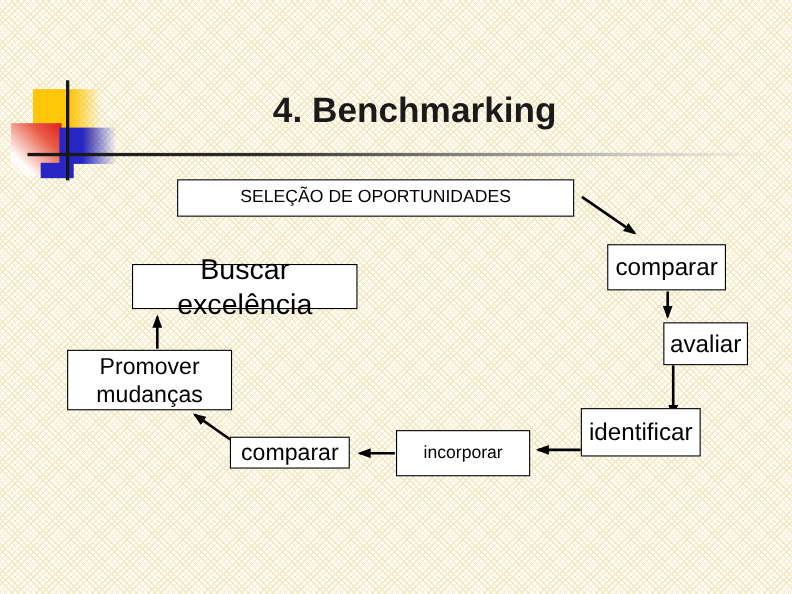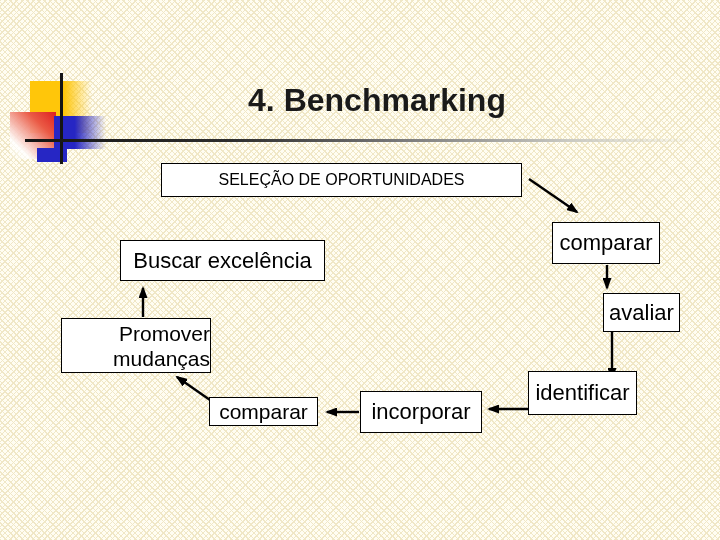--- a/index.html
+++ b/index.html
@@ -73,26 +73,26 @@
     background: #FFFFFF;
     border: 1.5px solid #000000;
     display: flex;
     align-items: center;
     justify-content: center;
     text-align: center;
     white-space: pre-line;
     z-index: 8;
   }
   .n-selecao         { left: 161px; top: 163px; width: 361px; height: 34px; font-size: 16px; }
-  .n-buscar          { left: 120px; top: 240px; width: 205px; height: 41px; font-size: 22px; }
+  .n-buscar          { left: 120px; top: 240px; width: 205px; height: 41px; font-size: 26px; }
   .n-comparar-top    { left: 552px; top: 222px; width: 108px; height: 42px; font-size: 22px; }
   .n-avaliar         { left: 603px; top: 293px; width:  77px; height: 39px; font-size: 22px; }
-  .n-promover        { left:  61px; top: 318px; width: 150px; height: 55px; font-size: 21px; line-height: 25px; text-align: right; }
+  .n-promover        { left:  61px; top: 318px; width: 150px; height: 55px; font-size: 21px; line-height: 25px; }
   .n-comparar-bottom { left: 209px; top: 397px; width: 109px; height: 29px; font-size: 21px; }
-  .n-incorporar      { left: 360px; top: 391px; width: 122px; height: 42px; font-size: 22px; }
+  .n-incorporar      { left: 360px; top: 391px; width: 122px; height: 42px; font-size: 16px; }
   .n-identificar     { left: 528px; top: 371px; width: 109px; height: 44px; font-size: 22px; }
 
   
   .arrows {
     position: absolute;
     left: 0; top: 0;
     z-index: 7;
     pointer-events: none;
   }
   .arrows line { stroke: #000; stroke-width: 2.4px; }

